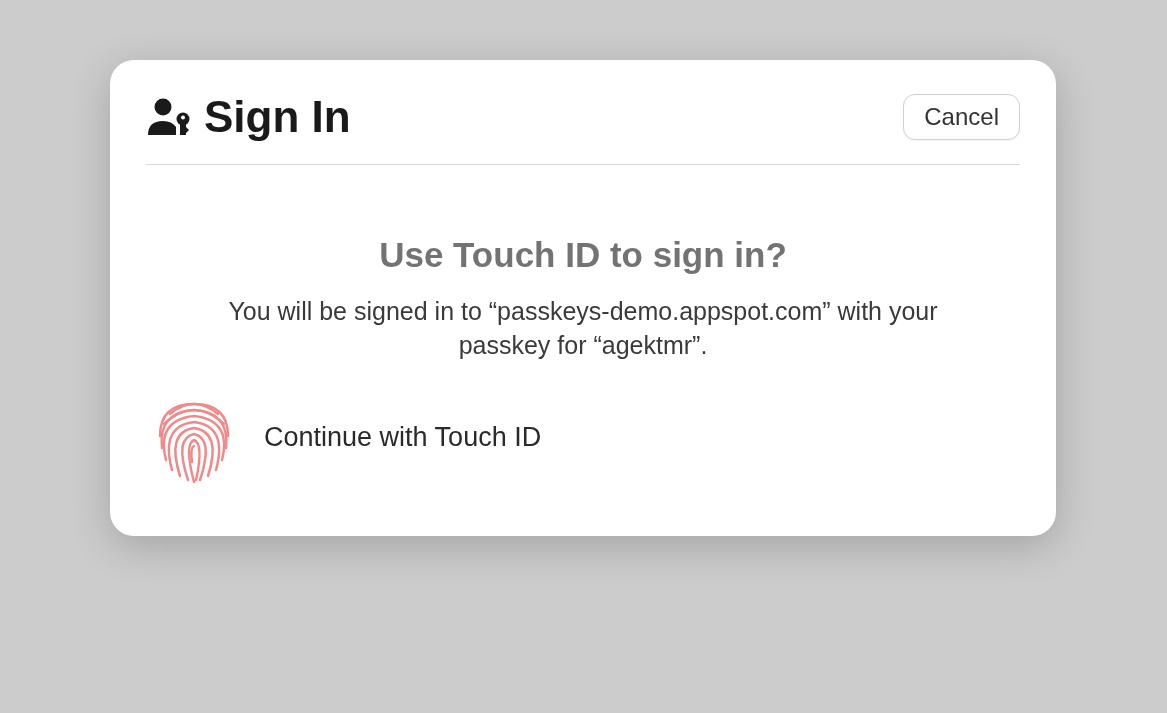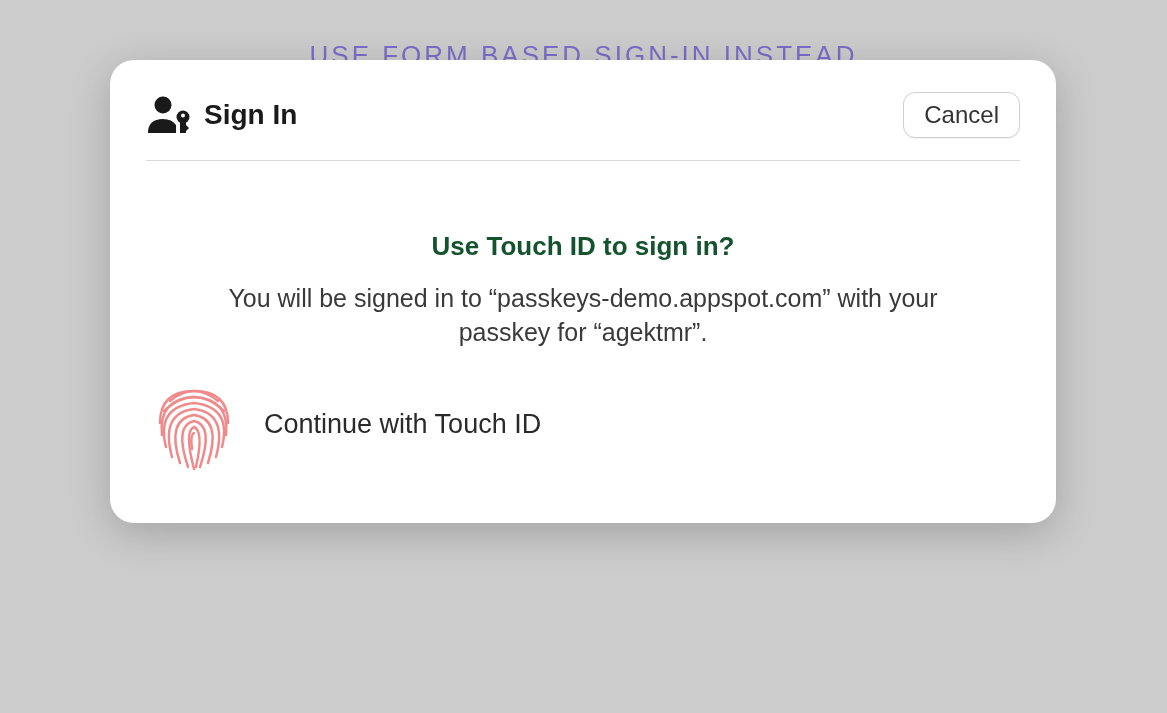--- a/index.html
+++ b/index.html
@@ -59,21 +59,21 @@
       align-items: center;
       gap: 10px;
     }
     
     .passkey-icon {
       width: 48px;
       height: 40px;
     }
     
     .dialog-title {
-      font-size: 28px;
+      font-size: 44px;
       font-weight: 700;
       color: #1a1a1a;
     }
     
     .cancel-btn {
       background: #ffffff;
       border: 1px solid #d0d0d0;
       border-radius: 12px;
       padding: 8px 20px;
       font-size: 24px;
@@ -82,23 +82,23 @@
       font-family: inherit;
       box-shadow: 0 1px 1px rgba(0,0,0,0.05);
     }
     
     .dialog-body {
       text-align: center;
       padding-top: 70px;
     }
     
     .prompt-heading {
-      font-size: 26px;
+      font-size: 35px;
       font-weight: 700;
-      color: #14532d;
+      color: #737373;
       margin-bottom: 20px;
     }
     
     .prompt-desc {
       font-size: 25px;
       color: #3a3a3a;
       line-height: 1.35;
       max-width: 760px;
       margin: 0 auto 27px auto;
     }
@@ -118,21 +118,20 @@
     .continue-label {
       font-size: 27px;
       color: #2a2a2a;
     }
   </style>
 </head>
 <body>
 
 <div class="page">
 
-  <div class="bg-link">USE FORM BASED SIGN-IN INSTEAD</div>
 
   <div class="dialog">
 
     <div class="dialog-header">
       <div class="title-group">
         <span class="passkey-icon">
           <svg viewBox="0 0 48 40" width="48" height="40">
             <circle cx="17" cy="10" r="8.5" fill="#1a1a1a"></circle>
             <path d="M 2 38 Q 2 24 17 24 Q 26 24 30 30 L 30 38 Z" fill="#1a1a1a"></path>
             <circle cx="37" cy="22" r="6.5" fill="#1a1a1a"></circle>

